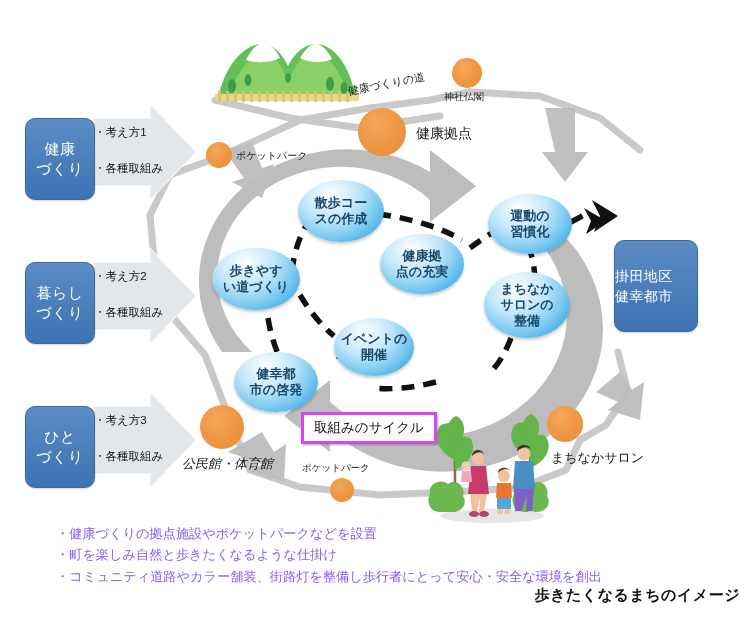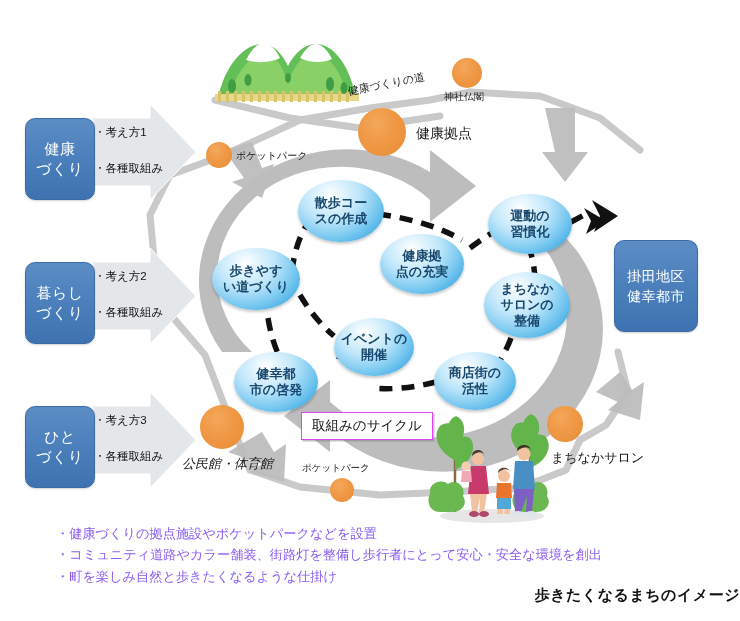--- a/index.html
+++ b/index.html
@@ -30,21 +30,21 @@
     position:absolute;font-size:11.5px;line-height:1.4;color:#111;
     white-space:nowrap;
   }
   .bullets div{margin-bottom:20px;}
 
   
   .dest-box{
     width:82px;height:90px;border-radius:10px;
     background:linear-gradient(180deg,#5b8cc4 0%,#4a7ebb 55%,#3f72b0 100%);
     border:1px solid #3a6ba6;
-    color:#fff;display:flex;align-items:center;justify-content:center;
+    color:#fff;display:flex;align-items:center;
     text-align:center;font-size:14px;line-height:1.45;letter-spacing:.4px;
     box-shadow:0 1px 2px rgba(0,0,0,.18);
   }
 
   
   .bubble{
     position:absolute;
     border-radius:50%;
     background:radial-gradient(ellipse at 38% 24%,
         #ffffff 0%, #eaf7fe 12%, #bfe6fa 38%, #74c6ef 66%, #39a6e0 88%, #2e97d2 100%);
@@ -63,21 +63,21 @@
   }
   .onode-lbl{
     position:absolute;font-size:10px;color:#1a1a1a;white-space:nowrap;
   }
   .onode-lbl.small{font-size:9.5px;}
 
   
   .cycle-caption{
     position:absolute;
     background:#ffffff;
-    border:1px solid #d946ef;
+    border:3px solid #d946ef;
     box-shadow:1.5px 1.5px 0 rgba(120,120,120,.45);
     font-size:13.5px;color:#111;
     padding:4px 10px;
     white-space:nowrap;
   }
 
   
   .road-label{
     position:absolute;font-size:11px;color:#1a1a1a;white-space:nowrap;
     transform:rotate(-11deg);transform-origin:left center;
@@ -344,44 +344,38 @@
   </div>
 
   <div class="bubble" style="left:484px;top:272px;width:86px;height:66px;">
     <span>
       <span>まちなか</span><br>
       <span>サロンの</span><br>
       <span>整備</span>
     </span>
   </div>
 
-  <div class="bubble" style="left:434px;top:352px;width:82px;height:58px;">
-    <span>
-      <span>商店街の</span><br>
-      <span>活性</span>
-    </span>
-  </div>
 
   <div class="bubble" style="left:334px;top:318px;width:80px;height:58px;">
     <span>
       <span>イベントの</span><br>
       <span>開催</span>
     </span>
   </div>
 
   <div class="bubble" style="left:234px;top:352px;width:84px;height:60px;">
     <span>
       <span>健幸都</span><br>
       <span>市の啓発</span>
     </span>
   </div>
 
   <div class="cycle-caption" style="left:301px;top:412px;">取組みのサイクル</div>
 
   <div class="notes">
     <div>・健康づくりの拠点施設やポケットパークなどを設置</div>
+    <div>・町を楽しみ自然と歩きたくなるような仕掛け</div>
     <div>・コミュニティ道路やカラー舗装、街路灯を整備し歩行者にとって安心・安全な環境を創出</div>
-    <div>・町を楽しみ自然と歩きたくなるような仕掛け</div>
   </div>
 
   <div class="title">歩きたくなるまちのイメージ</div>
 
 </div>
 
 </body></html>

